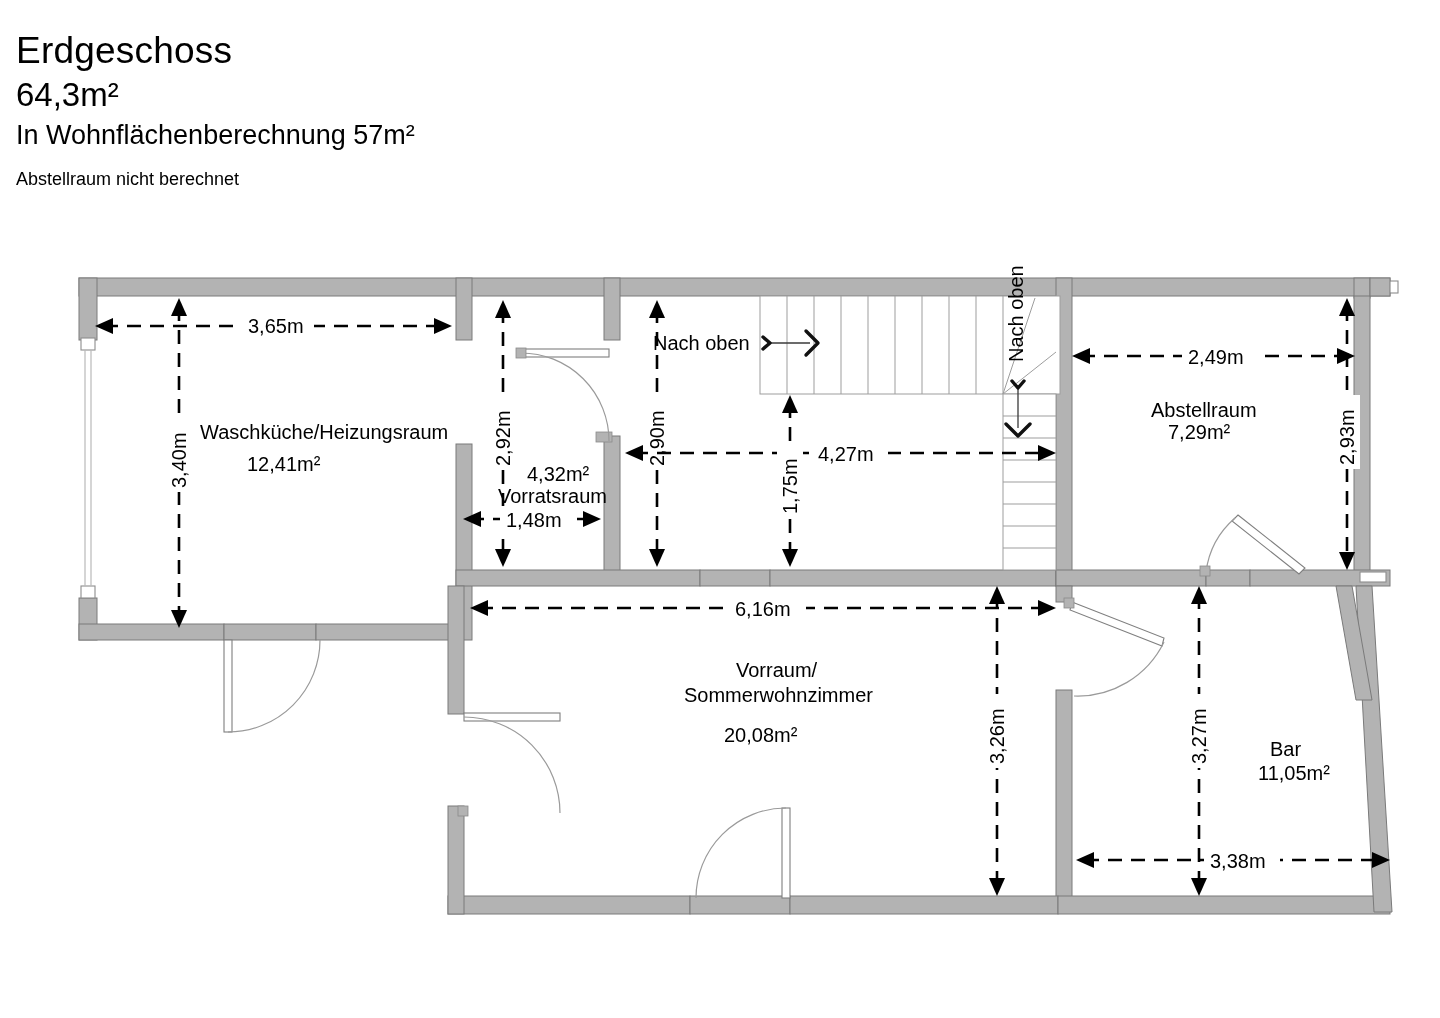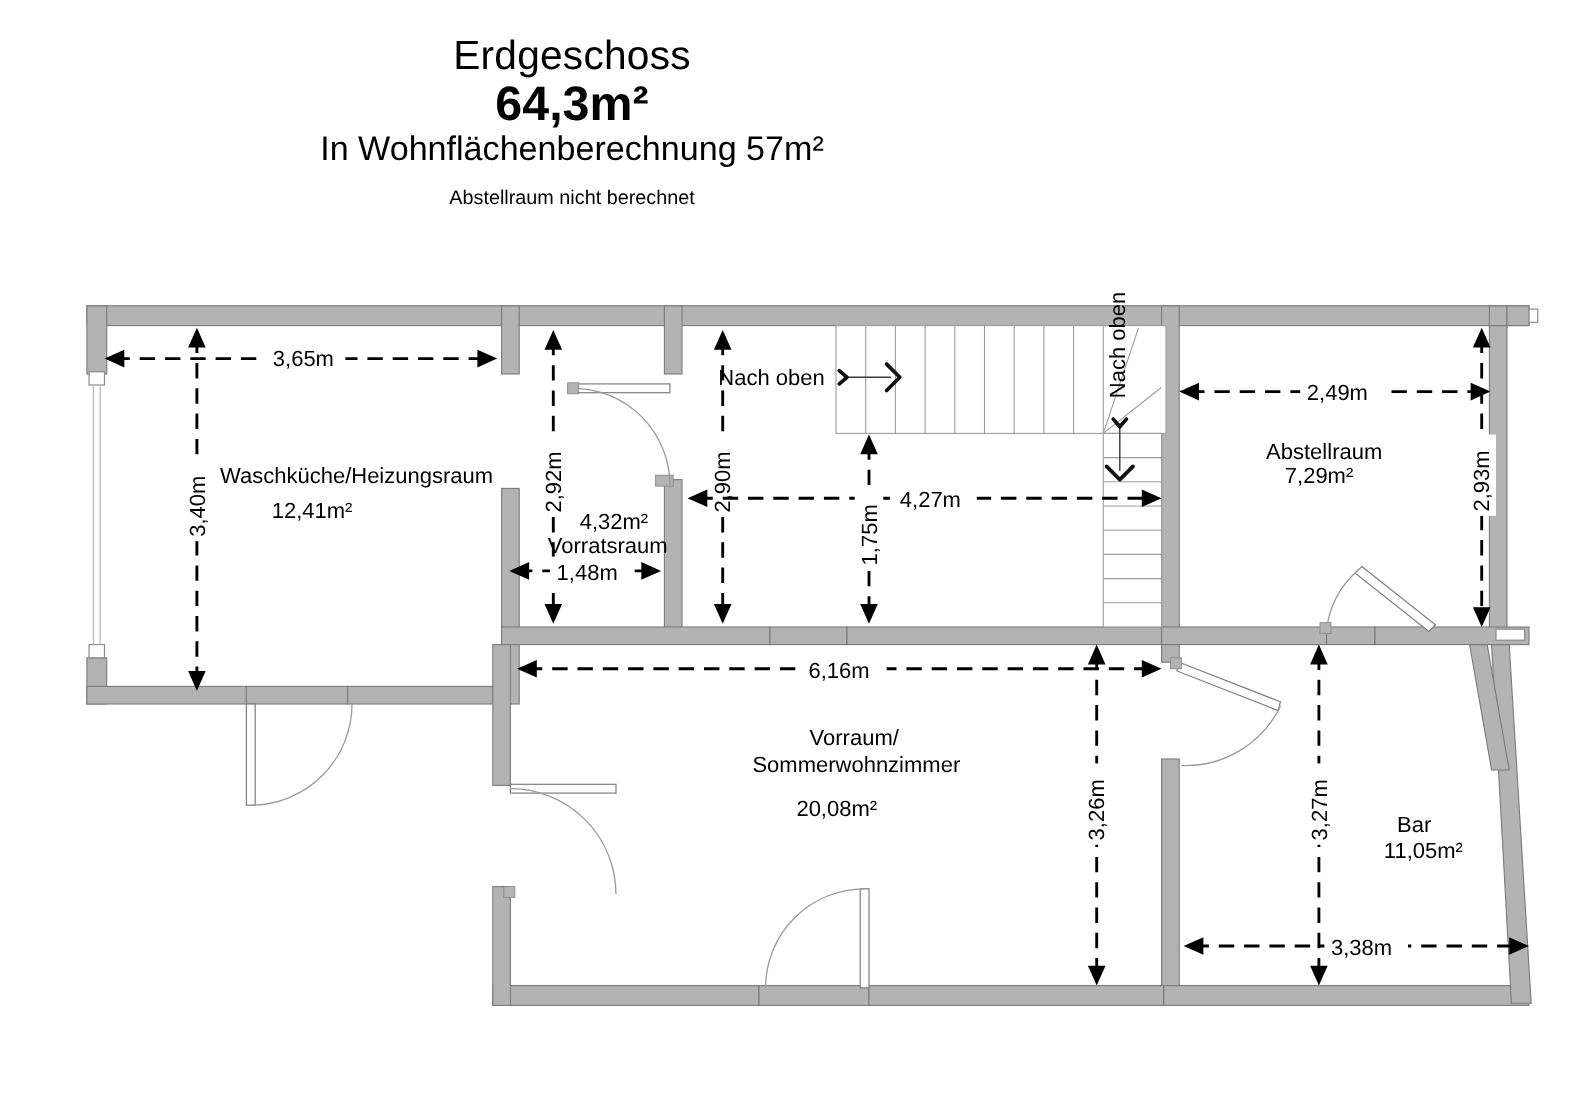--- a/index.html
+++ b/index.html
@@ -15,38 +15,37 @@
     overflow: hidden;
     position: relative;
   }
   #floorplan-root {
     position: relative;
     width: 1440px;
     height: 1018px;
   }
   .titleblock {
     position: absolute;
-    left: 0;
+    left: 16px;
     top: 28px;
     width: 1040px;
-    text-align: center;
+    text-align: left;
     user-select: none;
   }
   .t-main {
     font-size: 37px;
     line-height: 46px;
     letter-spacing: 0.2px;
   }
   .t-area {
-    font-size: 44px;
+    font-size: 33px;
     line-height: 42px;
-    font-weight: bold;
   }
   .t-sub1 {
-    font-size: 31px;
+    font-size: 27px;
     line-height: 34px;
     margin-top: 2px;
   }
   .t-sub2 {
     font-size: 18px;
     line-height: 34px;
     margin-top: 10px;
   }
   svg.plan {
     position: absolute;

